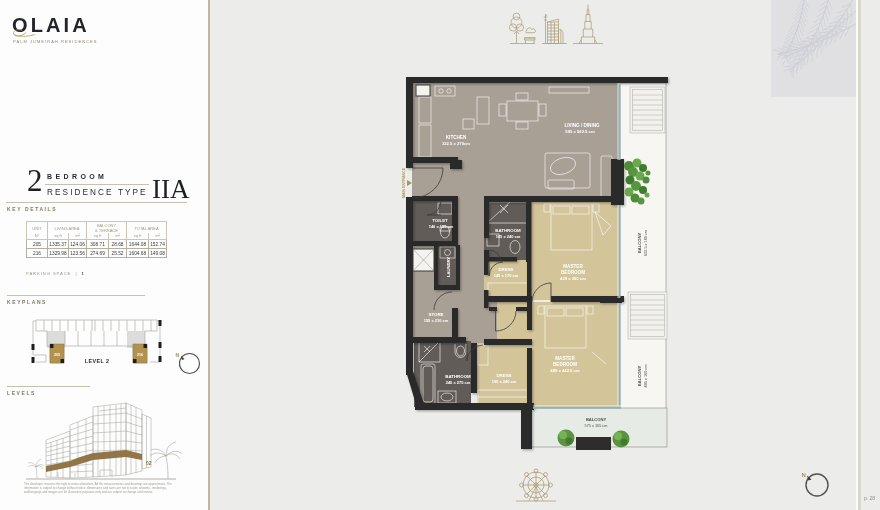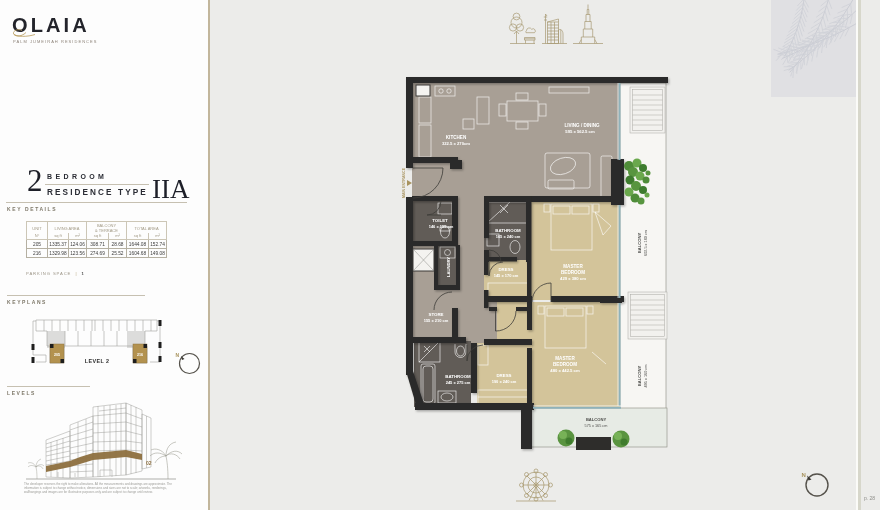--- a/index.html
+++ b/index.html
@@ -44,21 +44,21 @@
     <text x="0" y="17.5" font-family="Liberation Sans, sans-serif" font-size="20" font-weight="600" letter-spacing="3.1" fill="#23242b">OLAIA</text>
     <path d="M14,18.5 C9,23.5 2,22.5 1.5,19.5 C1,16.5 6,14.5 10,16.5 M1.5,19.5 C4,23.5 16,22.8 23,20.5" stroke="#b89a5a" stroke-width="0.8" fill="none"></path>
   </svg>
 </div>
 
 <div class="abs" style="left:13px;top:38.5px;font-size:4px;letter-spacing:1.05px;color:#8d8379;">PALM JUMEIRAH RESIDENCES</div>
 
 <div class="abs" style="left:27px;top:163px;width:18px;height:34px;font-family:'Liberation Serif',serif;font-size:31px;color:#1d1f28;">2</div>
 <div class="abs" style="left:47px;top:173px;font-size:7px;font-weight:bold;letter-spacing:3.4px;color:#2a2c34;">BEDROOM</div>
 <div class="abs" style="left:45px;top:184px;width:104px;height:1px;background:#c6c0b1;"></div>
-<div class="abs" style="left:47px;top:188px;font-size:8.2px;font-weight:bold;letter-spacing:2.1px;color:#2a2c34;">RESIDENCE TYPE</div>
+<div class="abs" style="left:47px;top:188px;font-size:8.2px;font-weight:normal;letter-spacing:2.1px;color:#2a2c34;">RESIDENCE TYPE</div>
 <div class="abs" style="left:152px;top:174px;font-family:'Liberation Serif',serif;font-size:27px;color:#1d1f28;">IIA</div>
 <div class="abs" style="left:6px;top:202px;width:181px;height:1px;background:#c6c0b1;"></div>
 
 <div class="abs" style="left:7px;top:206px;font-size:5px;font-weight:bold;letter-spacing:1.6px;color:#7e7869;">KEY DETAILS</div>
 
 <div class="abs" style="left:26px;top:221px;">
 <table style="border-collapse:collapse;font-family:'Liberation Sans',sans-serif;">
 <tbody>
         <tr style="color:#a29a86;font-size:4px;text-align:center;">
   <td style="border:0.5px solid #ccc6b6;border-bottom:none;width:20px;padding:1px 0 0;">UNIT</td>

